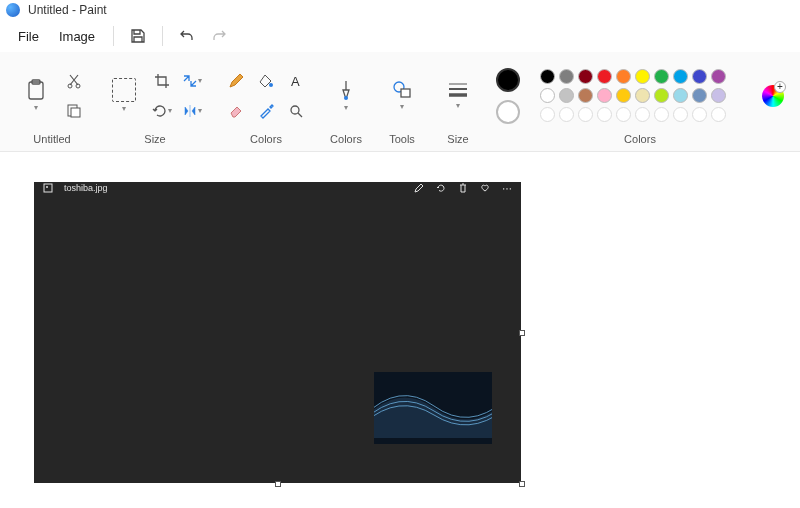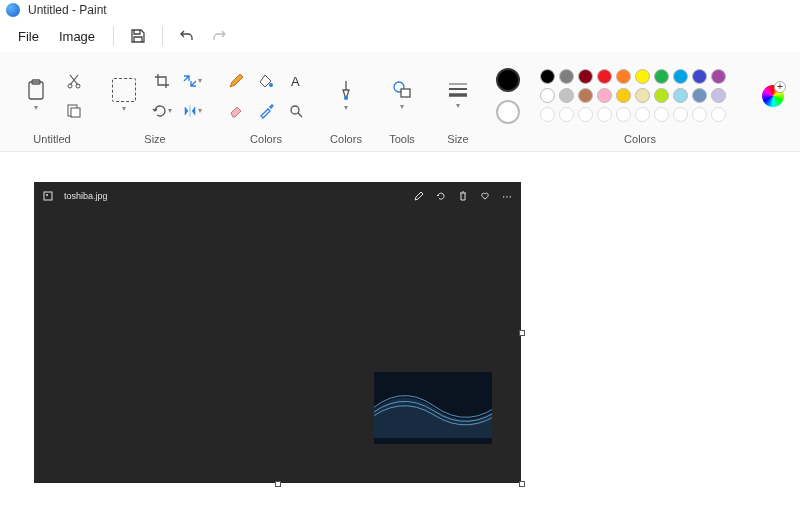--- a/index.html
+++ b/index.html
@@ -38,21 +38,21 @@
 .edit-color::after { content:'+'; position:absolute; right:-2px; top:-4px; font-size:10px; background:#fff; border-radius:50%; width:10px; height:10px; line-height:10px; text-align:center; color:#333; border:1px solid #aaa;}
 
 .canvas-area { background: #fff; padding: 30px 0 0 34px; }
 .canvas-wrap { position: relative; width: 487px; height: 301px; }
 .canvas { width: 487px; height: 301px; background: #262626; position: relative; overflow: hidden; }
 .handle { position: absolute; width: 6px; height: 6px; background: #fff; border: 1px solid #555; }
 .handle.e { right: -4px; top: 50%; transform: translateY(-50%); }
 .handle.s { bottom: -4px; left: 50%; transform: translateX(-50%); }
 .handle.se { right: -4px; bottom: -4px; }
 
-.photos-bar { height: 20px; background: #262626; display: flex; align-items: flex-end; padding: 0 8px; gap: 10px; }
+.photos-bar { height: 20px; background: #262626; display: flex; align-items: flex-start; padding: 0 8px; gap: 10px; }
 .photos-bar .left { display: flex; align-items: center; gap: 10px; }
 .photos-bar .right { margin-left: auto; display: flex; gap: 10px; }
 .photos-bar .pb-icon { width: 12px; height: 12px; display:flex; align-items:center; justify-content:center; color: #e0e0e0; font-size: 10px; cursor:pointer; }
 .photos-bar .fname { color: #e0e0e0; font-size: 9px; }
 
 .thumb { position: absolute; width: 118px; height: 72px; background: #0a1420; overflow: hidden; }
 .wave { position:absolute; left:-10px; right:-10px; height:60px; top:6px; }
 .wave path { stroke: #6cb0e0; stroke-width: 1; fill: none; opacity: 0.8; }
 .wave .fill { fill: rgba(80,140,200,0.25); stroke:none; }
 </style>

